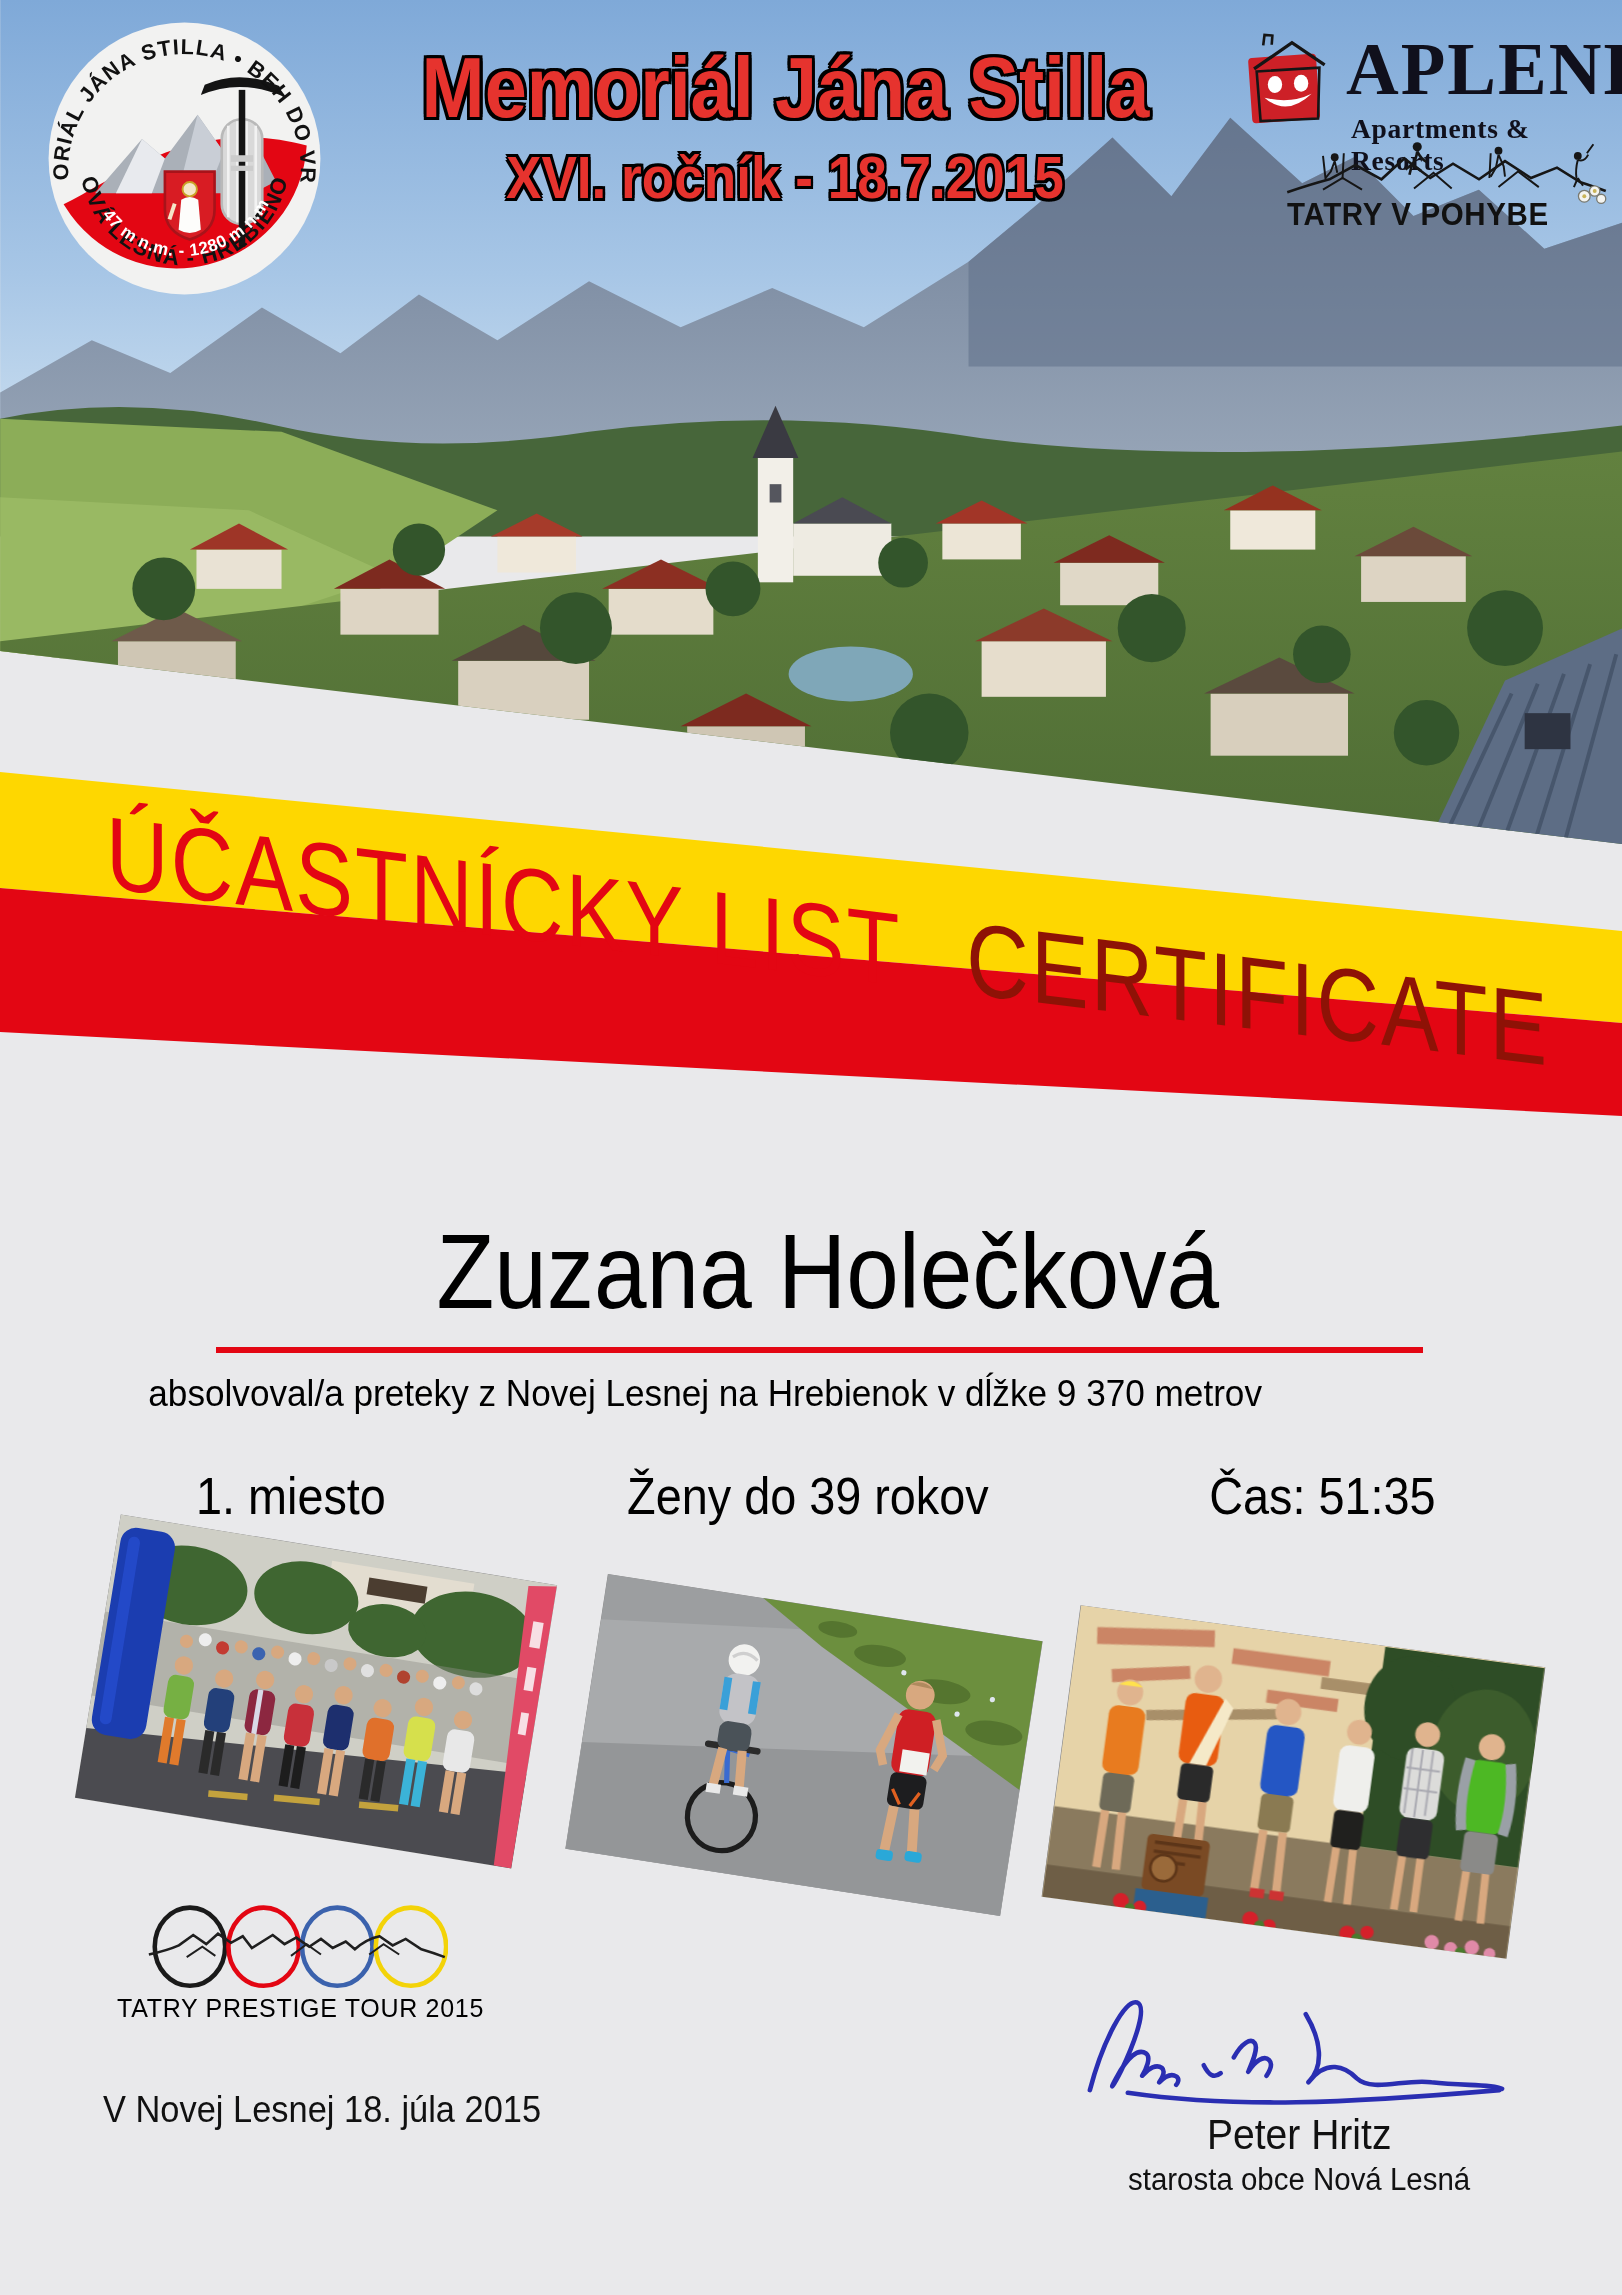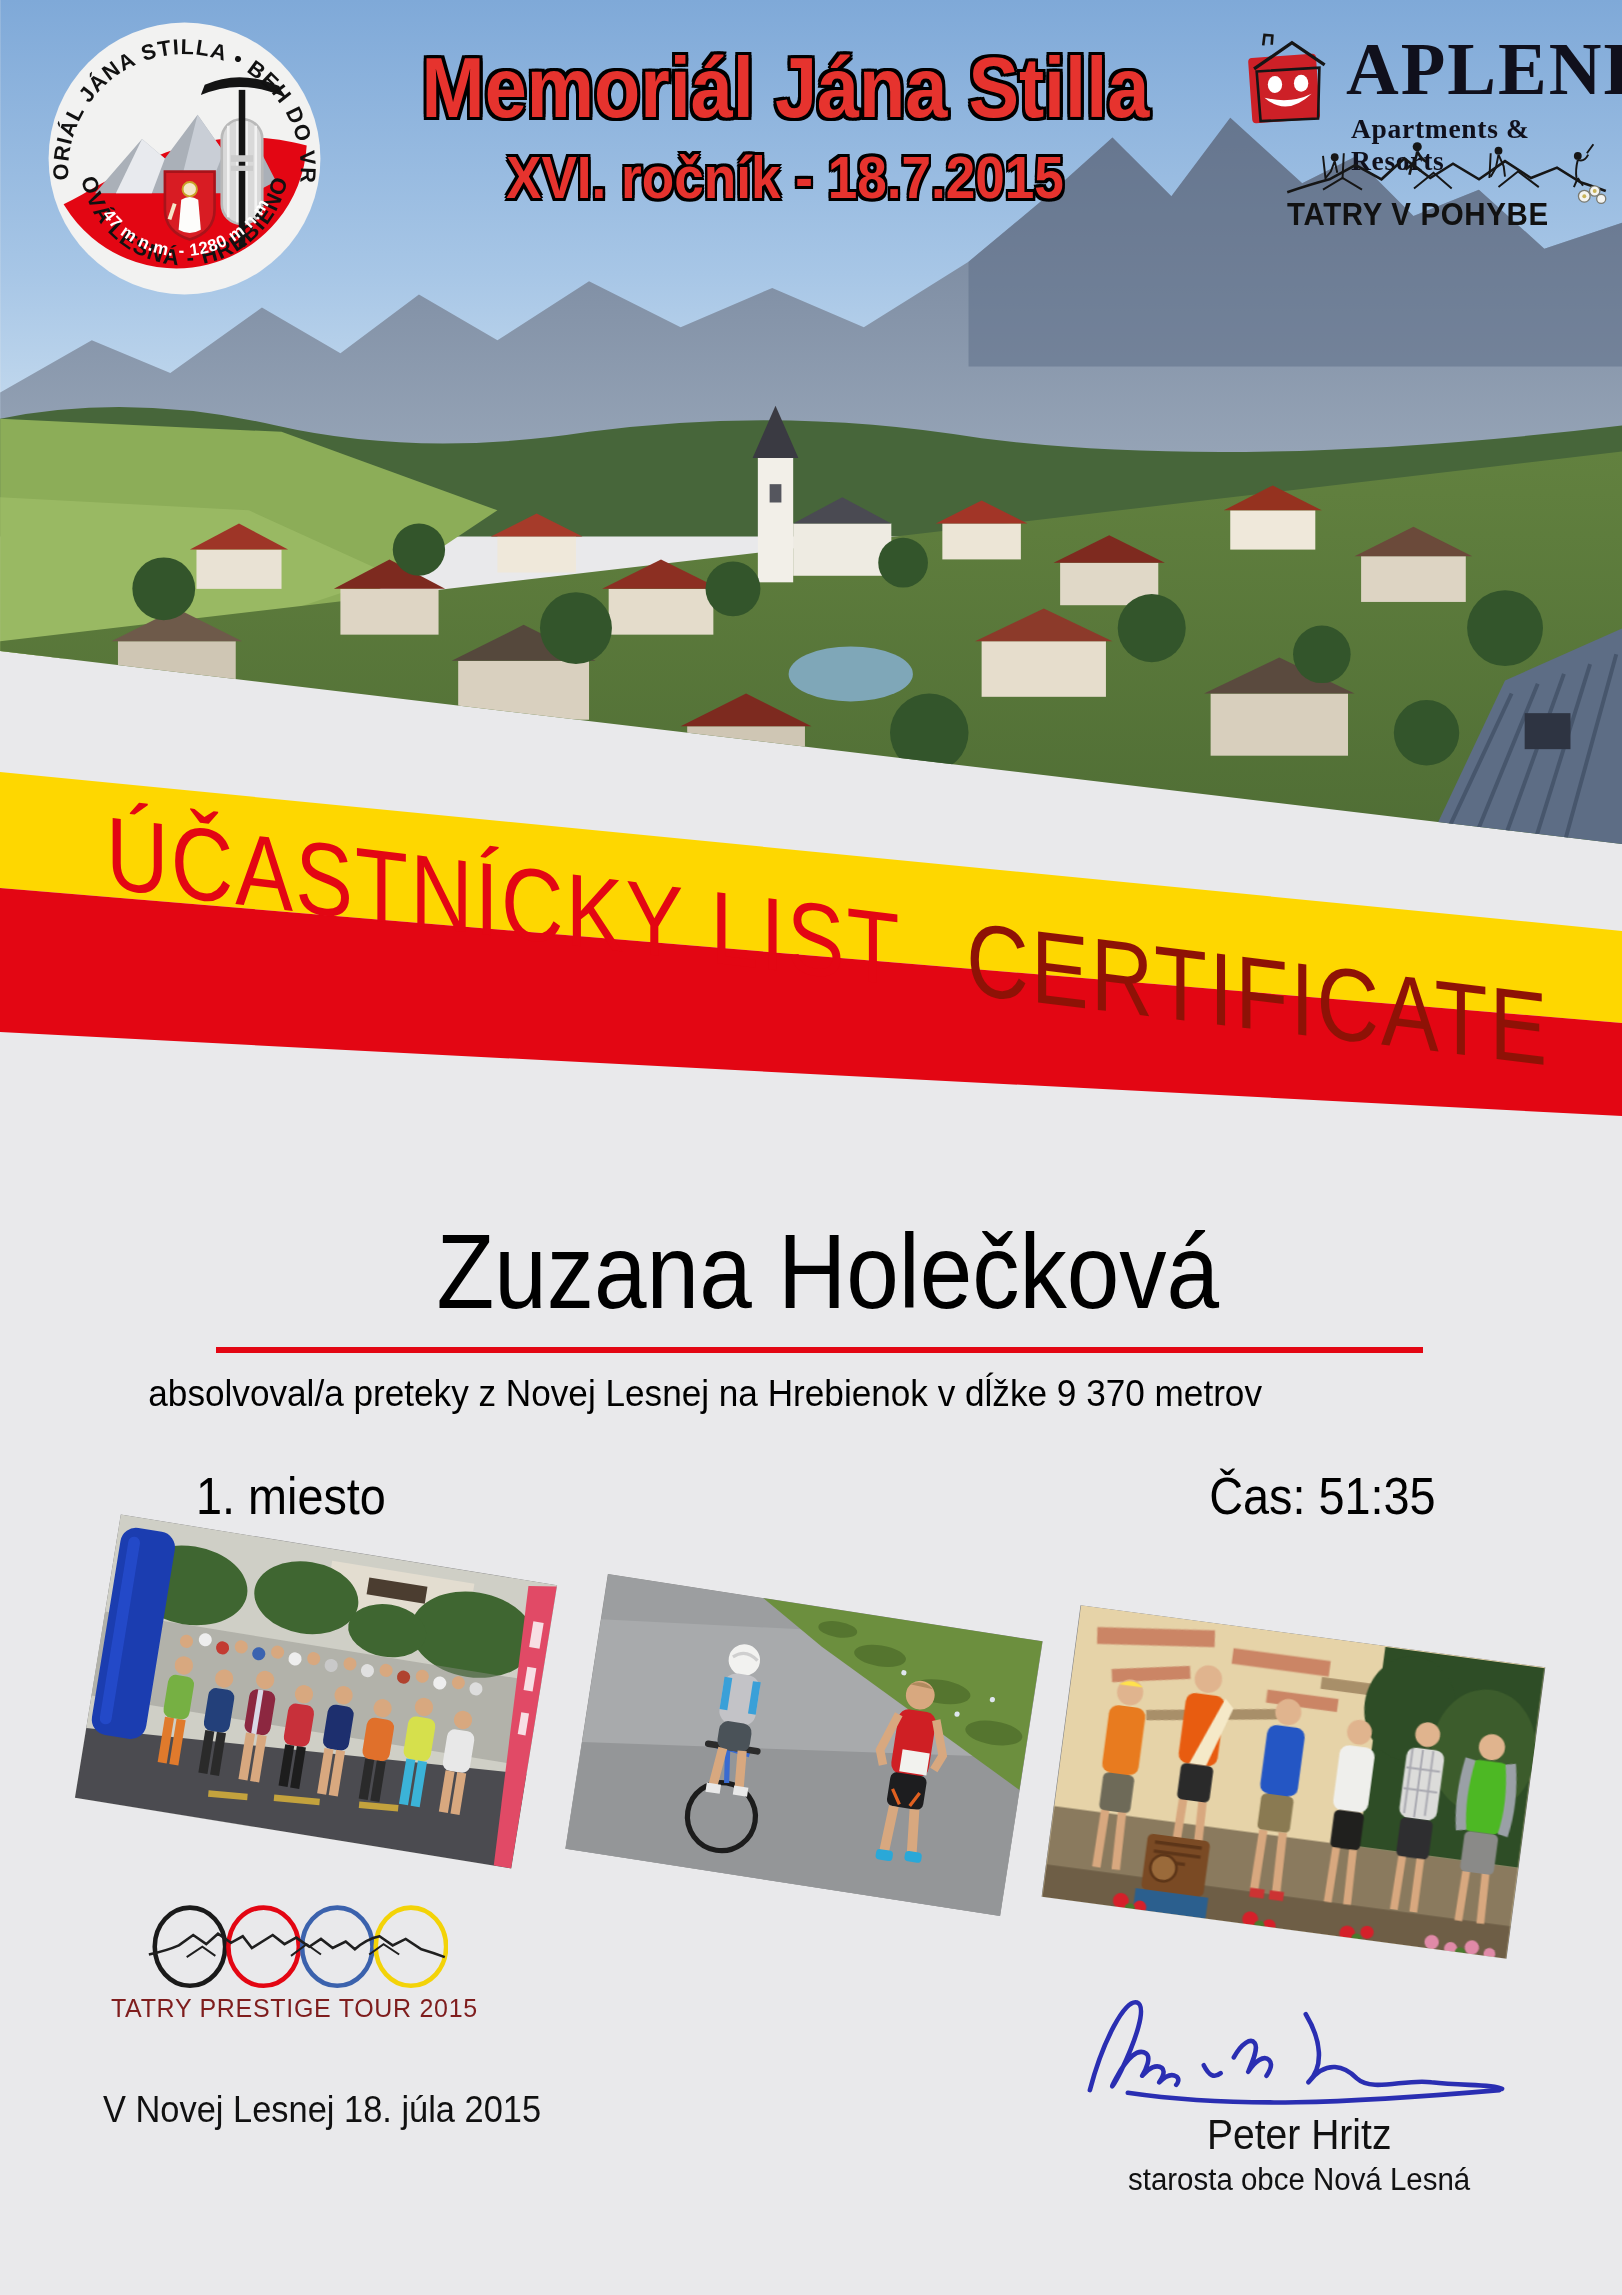--- a/index.html
+++ b/index.html
@@ -60,22 +60,22 @@
 
   
   .photo{position:absolute;overflow:hidden;background:#888;}
   .photo svg{display:block;}
   .photo1{left:95px;top:1548px;width:442px;height:287px;transform:rotate(9.2deg);}
   .photo2{left:584px;top:1606px;width:440px;height:278px;transform:rotate(8.8deg);}
   .photo3{left:1059px;top:1635px;width:469px;height:294px;transform:rotate(7.6deg);}
 
   
   .tour{position:absolute;left:147px;top:1905px;width:301px;height:88px;}
-  .tour-label{position:absolute;left:111px;top:1994px;width:373px;text-align:left;
-              font-size:25px;color:#7f1d1d;letter-spacing:0.7px;}
+  .tour-label{position:absolute;left:111px;top:1994px;width:373px;text-align:right;
+              font-size:25px;color:#000000;letter-spacing:0.7px;}
 
   
   .date{position:absolute;left:103px;top:2089px;font-size:37px;color:#111;
         transform:scaleX(0.93);transform-origin:left top;white-space:nowrap;}
   .sig-img{position:absolute;left:1065px;top:1980px;width:458px;height:128px;}
   .signer{position:absolute;left:1067px;top:2111px;width:465px;text-align:center;}
   .signer-name{display:inline-block;font-size:42px;color:#111;transform:scaleX(0.93);
                transform-origin:center top;white-space:nowrap;}
   .signer-title{position:absolute;left:1067px;top:2162px;width:465px;text-align:center;}
   .signer-title span{display:inline-block;font-size:31px;color:#111;transform:scaleX(0.95);
@@ -312,20 +312,23 @@
 
   <div class="name-wrap">
     <span class="name">Zuzana Holečková</span>
   </div>
   <div class="redline"></div>
   <div class="desc-wrap">
     <span class="desc">absolvoval/a preteky z Novej Lesnej na Hrebienok v dĺžke 9 370 metrov</span>
   </div>
 
   <div class="stat stat-place">1. miesto</div>
+  <div class="stat stat-cat">
+    <span>Ženy do 39 rokov</span>
+  </div>
   <div class="stat stat-time">Čas: 51:35</div>
 
   <div class="photo photo1">
     <svg width="442" height="287" viewBox="0 0 675 438">
       <rect width="675" height="438" fill="#cfcfc6"></rect>
       <rect x="330" y="18" width="220" height="70" fill="#e3ddd0"></rect>
       <rect x="390" y="34" width="90" height="26" fill="#4b3d30"></rect>
       <g fill="#3f6631">
           <ellipse cx="120" cy="90" rx="90" ry="60"></ellipse>
           <ellipse cx="300" cy="80" rx="80" ry="55"></ellipse>

